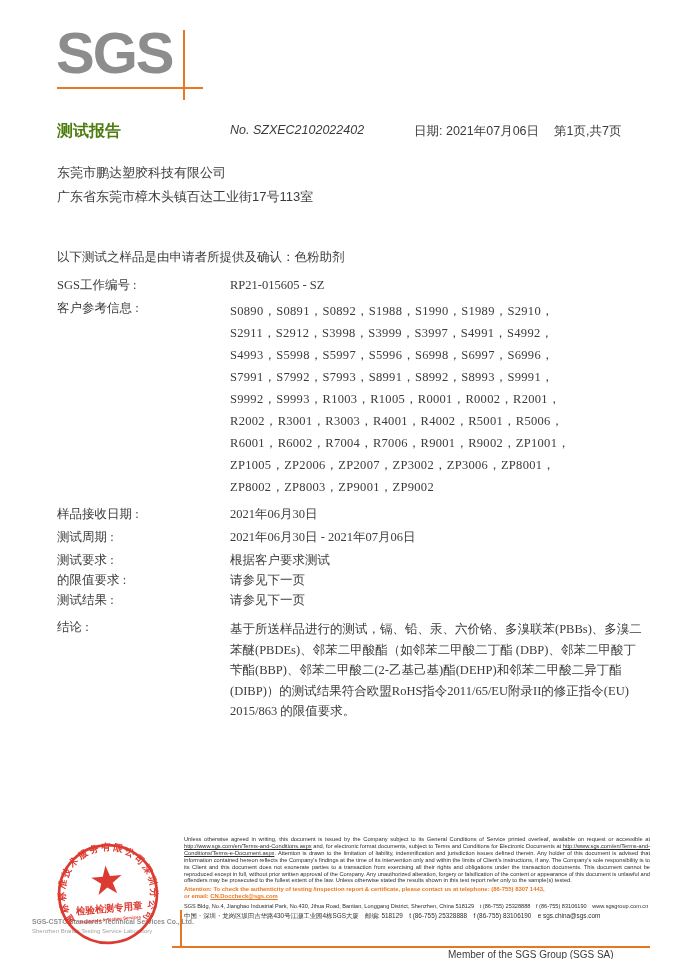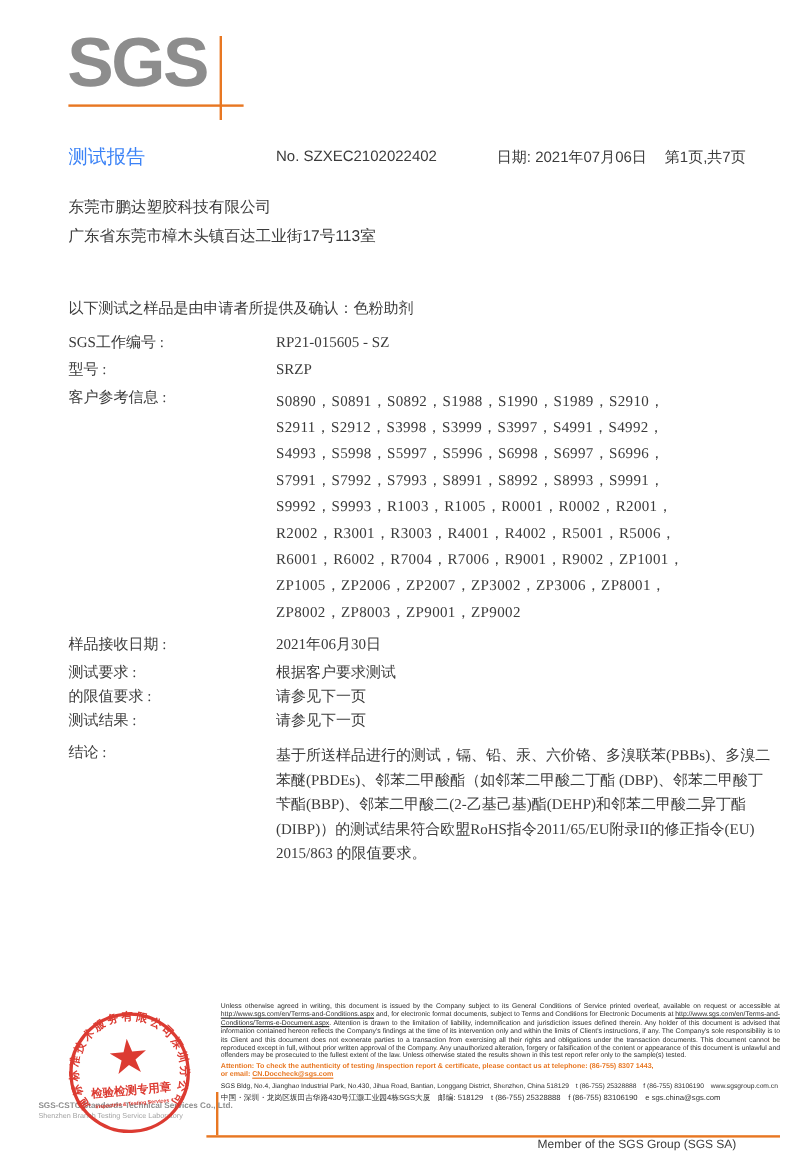--- a/index.html
+++ b/index.html
@@ -6,22 +6,22 @@
   body{font-family:"Liberation Sans","DejaVu Sans",sans-serif;color:#3b3b3b;}
   #page{position:relative;width:677px;height:959px;background:#fff;overflow:hidden;margin:0 auto;}
 
   
   .logo-text{position:absolute;left:56px;top:24px;font-size:58px;font-weight:700;color:#8d8d8d;letter-spacing:-2px;line-height:1;}
   .logo-hline{position:absolute;left:57px;top:87px;width:146px;border-top:2px solid #e87722;}
   .logo-vline{position:absolute;left:183px;top:30px;height:70px;border-left:2px solid #e87722;}
 
   
   .hdr{position:absolute;left:57px;top:121px;width:590px;height:20px;}
-  .hdr .title{position:absolute;left:0;top:0;font-size:16px;font-weight:400;color:#3b82f6;}
-  .hdr .no{position:absolute;left:173px;top:2px;font-size:12.5px;}
+  .hdr .title{position:absolute;left:0;top:0;font-size:16px;font-weight:700;color:#4d7c0f;}
+  .hdr .no{position:absolute;left:173px;top:2px;font-size:12.5px;font-style:italic;}
   .hdr .date{position:absolute;left:357px;top:2px;font-size:12.5px;}
   .hdr .pages{position:absolute;left:497px;top:2px;font-size:12.5px;}
 
   .applicant{position:absolute;left:57px;top:161px;font-size:13px;line-height:24px;}
 
   
   .main{position:absolute;left:57px;top:249px;width:587px;}
   .intro{font-size:12.5px;margin-bottom:11px;}
   .row{display:grid;grid-template-columns:173px 1fr;font-size:12.5px;line-height:17px;margin-bottom:6px;font-family:Liberation Serif, serif;}
   .row .val{white-space:pre-line;}
@@ -72,43 +72,43 @@
   </div>
 
   <div class="main">
     <div class="intro">以下测试之样品是由申请者所提供及确认：色粉助剂</div>
 
     <div class="row">
       <span class="lbl">SGS工作编号 :</span>
       <span class="val">RP21-015605 - SZ</span>
     </div>
 
-    <div class="row">
-      <span class="lbl">型号 :</span>
-      <span class="val">SRZP</span>
-    </div>
 
     <div class="row codes">
       <span class="lbl">客户参考信息 :</span>
       <span class="val">S0890，S0891，S0892，S1988，S1990，S1989，S2910，
 S2911，S2912，S3998，S3999，S3997，S4991，S4992，
 S4993，S5998，S5997，S5996，S6998，S6997，S6996，
 S7991，S7992，S7993，S8991，S8992，S8993，S9991，
 S9992，S9993，R1003，R1005，R0001，R0002，R2001，
 R2002，R3001，R3003，R4001，R4002，R5001，R5006，
 R6001，R6002，R7004，R7006，R9001，R9002，ZP1001，
 ZP1005，ZP2006，ZP2007，ZP3002，ZP3006，ZP8001，
 ZP8002，ZP8003，ZP9001，ZP9002</span>
     </div>
 
     <div class="row">
       <span class="lbl">样品接收日期 :</span>
       <span class="val">2021年06月30日</span>
     </div>
 
+    <div class="row">
+      <span class="lbl">测试周期 :</span>
+      <span class="val">2021年06月30日 - 2021年07月06日</span>
+    </div>
 
     <div class="row tight">
       <span class="lbl">测试要求 :</span>
       <span class="val">根据客户要求测试</span>
     </div>
 
     <div class="row tight">
       <span class="lbl">的限值要求 :</span>
       <span class="val">请参见下一页</span>
     </div>

